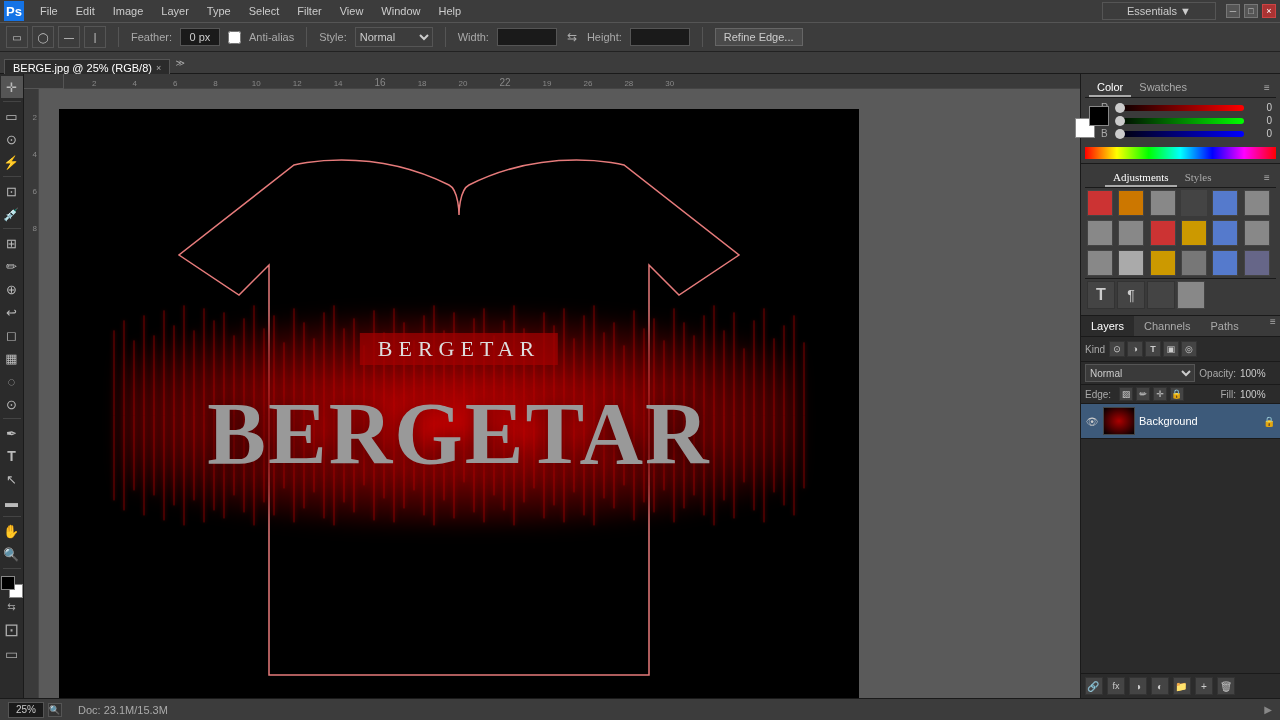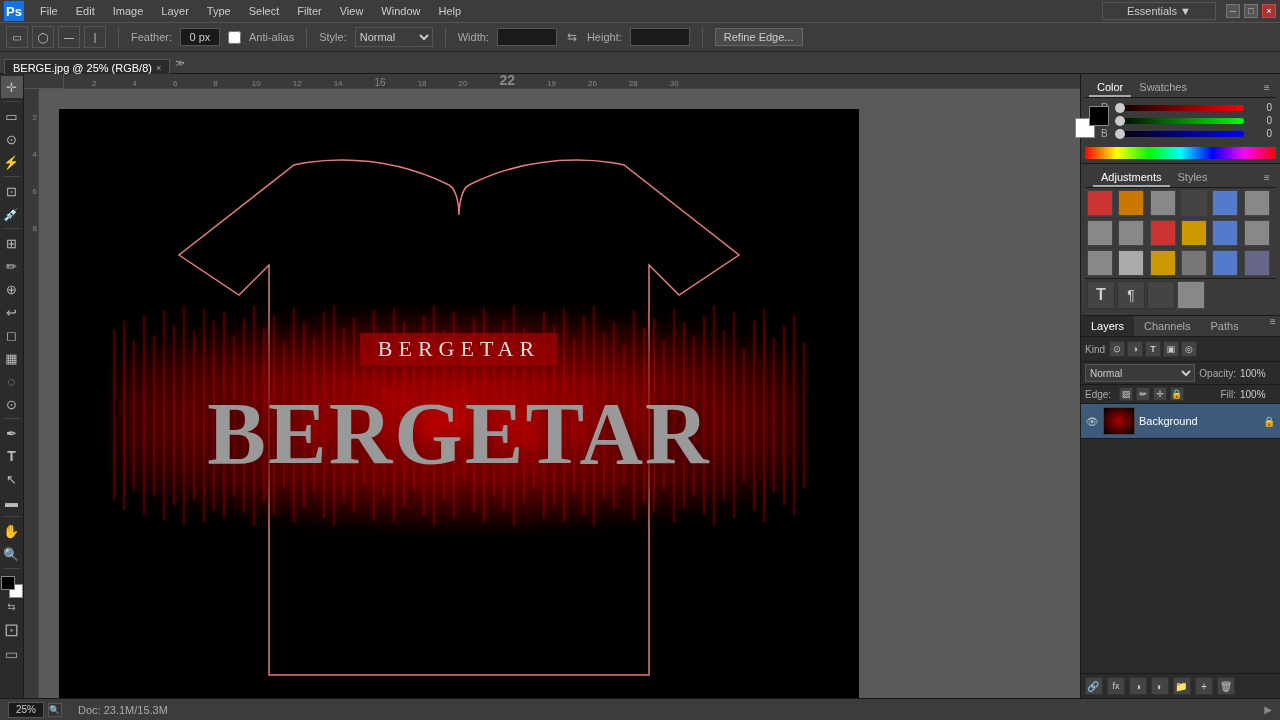--- a/index.html
+++ b/index.html
@@ -221,21 +221,21 @@
           <span style="font-size:8px;color:#888;padding:0 18px;">2</span>
           <span style="font-size:8px;color:#888;padding:0 18px;">4</span>
           <span style="font-size:8px;color:#888;padding:0 18px;">6</span>
           <span style="font-size:8px;color:#888;padding:0 18px;">8</span>
           <span style="font-size:8px;color:#888;padding:0 16px;">10</span>
           <span style="font-size:8px;color:#888;padding:0 16px;">12</span>
           <span style="font-size:8px;color:#888;padding:0 16px;">14</span>
           <span style="font-size:10px;color:#888;padding:0 16px;">16</span>
           <span style="font-size:8px;color:#888;padding:0 16px;">18</span>
           <span style="font-size:8px;color:#888;padding:0 16px;">20</span>
-          <span style="font-size:14px;color:#888;padding:0 16px;font-weight:bold;">22</span>
+          <span style="font-size:10px;color:#888;padding:0 16px;">22</span>
           <span style="font-size:8px;color:#888;padding:0 16px;">19</span>
           <span style="font-size:8px;color:#888;padding:0 16px;">26</span>
           <span style="font-size:8px;color:#888;padding:0 16px;">28</span>
           <span style="font-size:8px;color:#888;padding:0 16px;">30</span>
         </div>
       </div>
     </div>
     <div id="canvas-plus-ruler">
       <div id="ruler-v" style="display:flex;flex-direction:column;align-items:flex-end;padding-top:10px;gap:0;">
         <span style="font-size:8px;color:#888;padding:14px 1px;">2</span>
@@ -452,21 +452,21 @@
             <input type="range" id="slider-b" class="color-slider" min="0" max="255" value="0" style="">
             <span class="slider-val">0</span>
           </div>
         </div>
       </div>
       <div class="color-spectrum"></div>
     </div>
 
     <div id="adj-panel">
       <div class="panel-header" style="height:20px;">
-        <div class="panel-tabs" style="border:none;margin:4px;flex:1;">
+        <div class="panel-tabs" style="border:none;margin:16px;flex:1;font-family:Liberation Serif, serif;">
           <div class="panel-tab active">Adjustments</div>
           <div class="panel-tab">Styles</div>
         </div>
         <div class="panel-close-btn">≡</div>
       </div>
 
       <div style="display:grid;grid-template-columns:repeat(6,1fr);gap:1px;padding:2px;">
         <div class="adj-item" style="background:#cc3333;"></div>
         <div class="adj-item" style="background:#cc7700;"></div>
         <div class="adj-item" style="background:#888;"></div>

